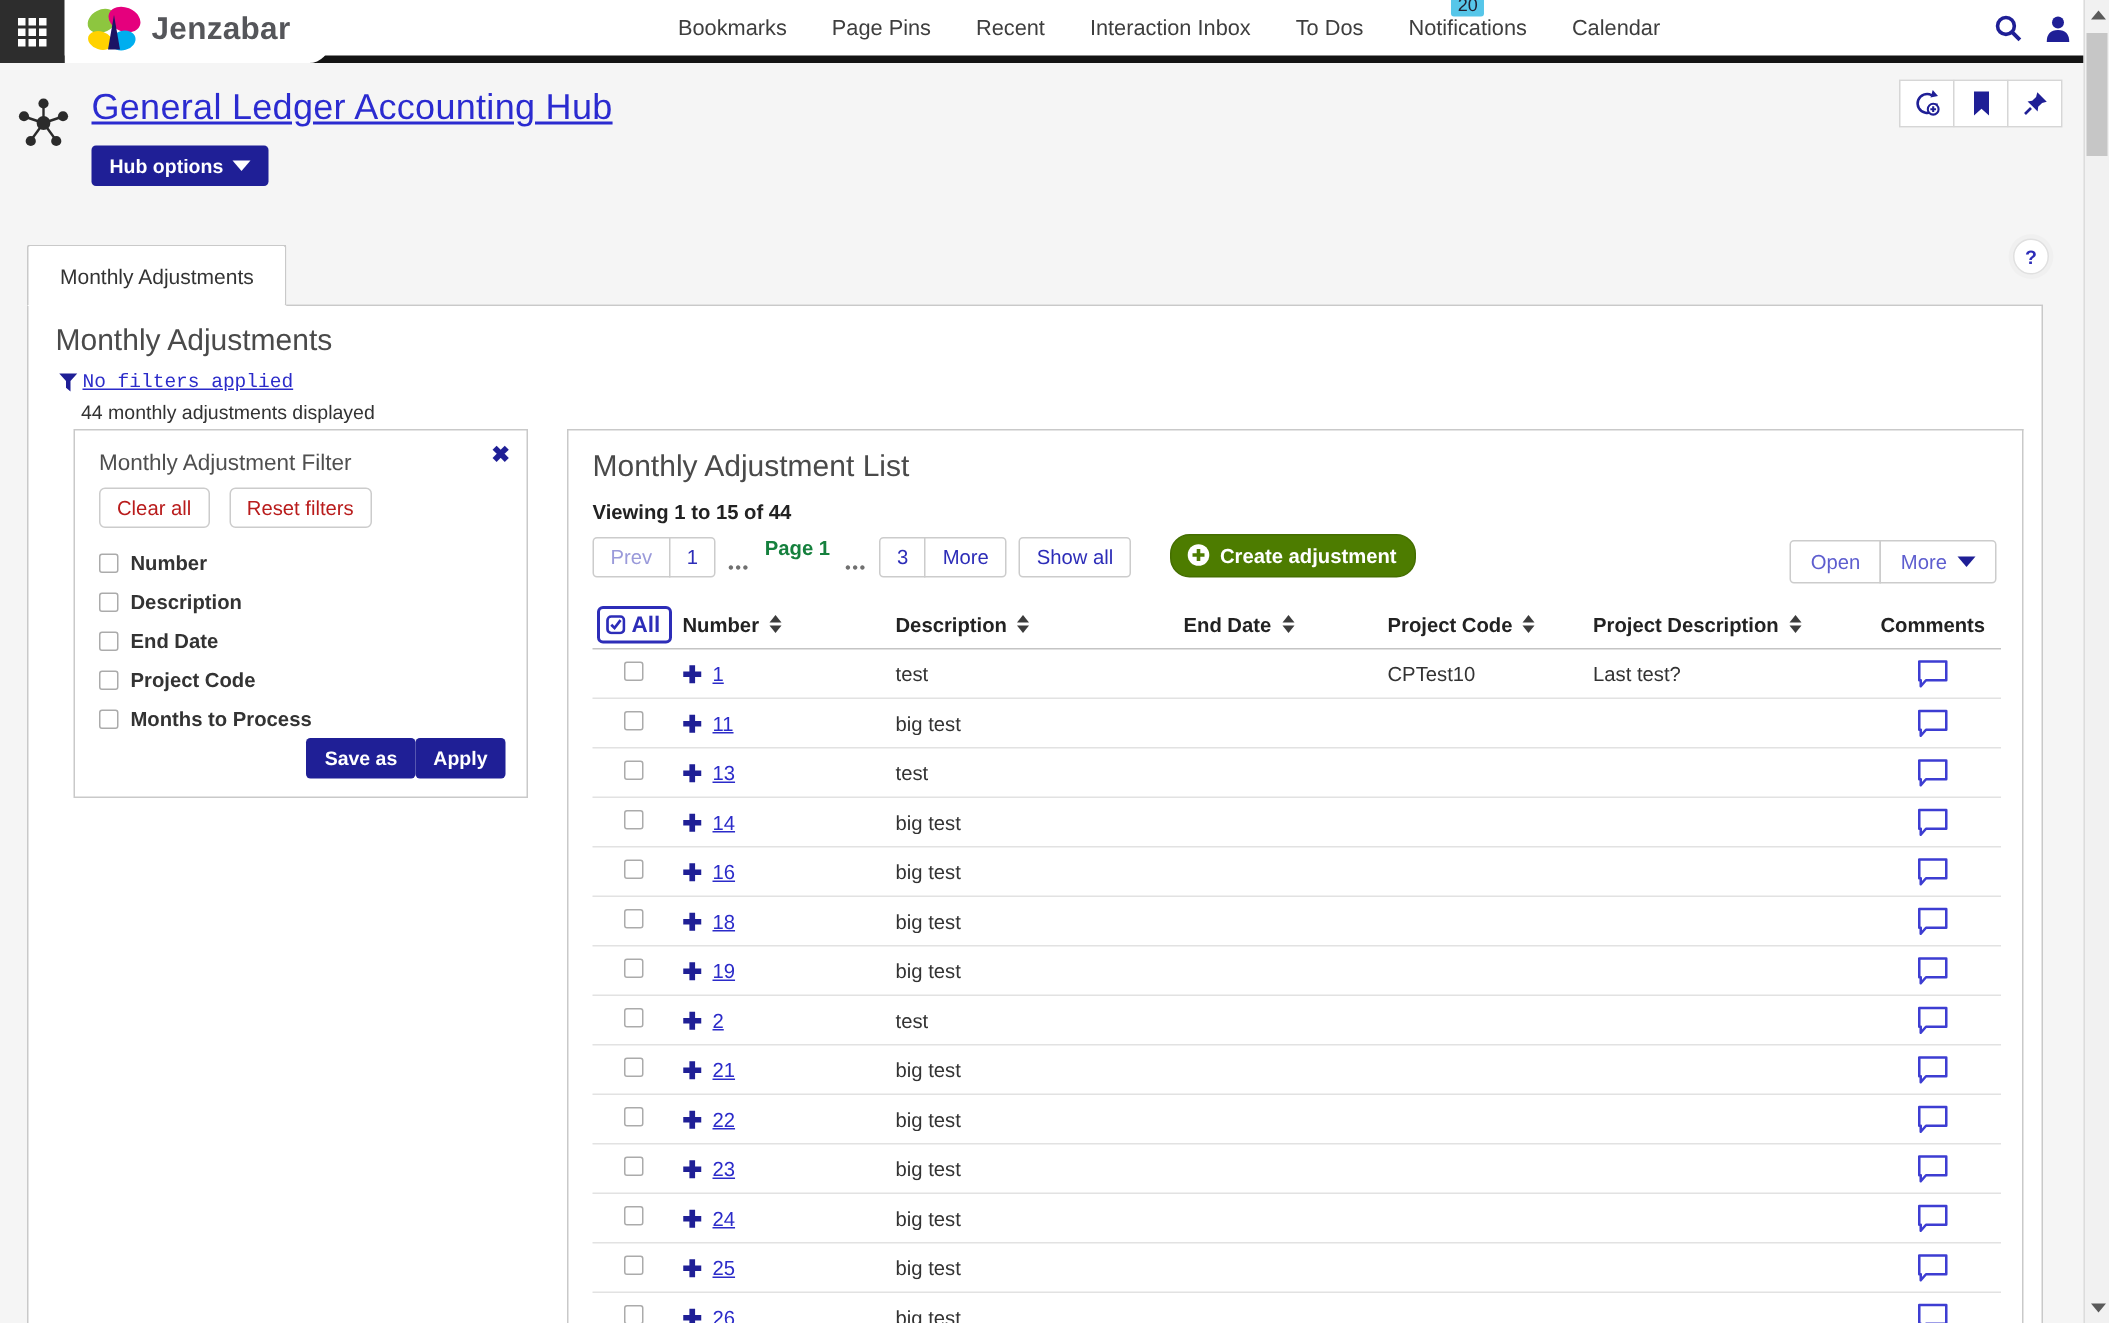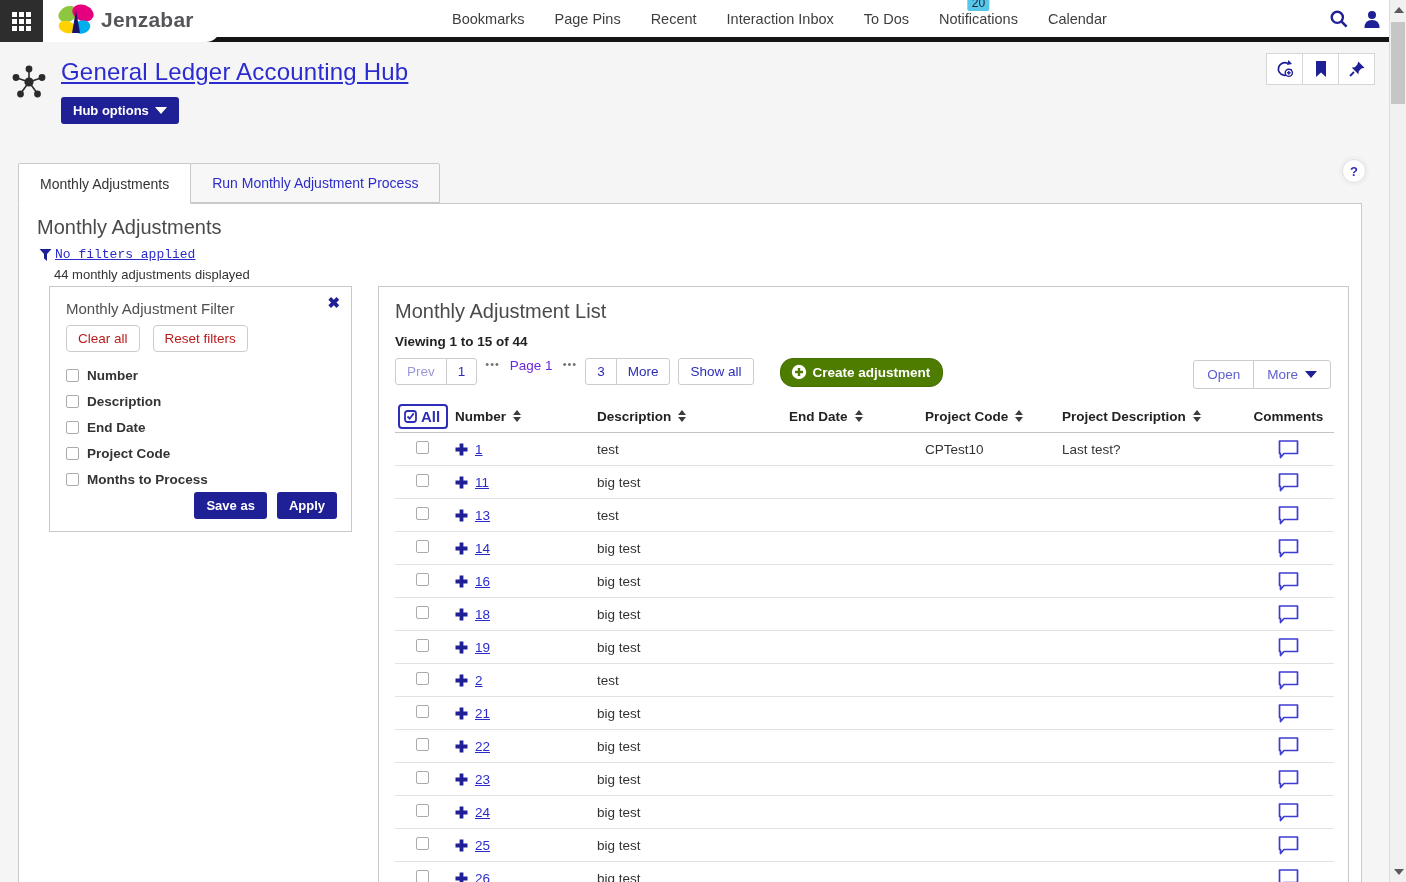--- a/index.html
+++ b/index.html
@@ -71,40 +71,40 @@
   .filter-card { position:absolute; left:30px; top:82px; width:303px; height:246px;
                 background:#fff; border:1px solid #c9c9c9; }
   .filter-title { position:absolute; left:16px; top:13px; font-size:15px; color:#4f4f4f; }
   .filter-close { position:absolute; right:11px; top:7px; color:#1f1f96; font-size:15px; font-weight:bold;
                 cursor:pointer; }
   .filter-btn-row { position:absolute; left:16px; top:38px; display:flex; gap:13px; }
   .ghost-btn { background:#fff; border:1px solid #ccc; border-radius:4px; color:#b91c1c;
                 font-size:13.5px; padding:5px 11px; cursor:pointer; font-family:inherit; }
   .filter-fields { position:absolute; left:16px; top:81px; display:flex; flex-direction:column; gap:11px; }
   .filter-field { display:flex; align-items:center; gap:8px; font-size:13.5px; font-weight:bold; color:#333; }
-  .filter-actions { position:absolute; right:14px; bottom:12px; display:flex; gap:10px; }
+  .filter-actions { position:absolute; right:14px; bottom:12px; display:flex; }
   .navy-btn { background:#1f1f96; color:#fff; font-size:13px; font-weight:bold; padding:6px 12px;
                 border:none; border-radius:3px; cursor:pointer; font-family:inherit; }
 
   input[type="checkbox"] { appearance:none; -webkit-appearance:none; width:13px; height:13px;
                 border:1px solid #ababab; border-radius:2px; background:#fff; cursor:pointer; flex:0 0 13px; }
 
   
   .list-card { position:absolute; left:359px; top:82px; width:971px; height:660px;
                background:#fff; border:1px solid #c9c9c9; border-bottom:none; }
   .list-title { position:absolute; left:16px; top:13px; font-size:20px; color:#4a4a4a; }
   .viewing-text { position:absolute; left:16px; top:47px; font-size:13.5px; font-weight:bold; color:#222; }
-  .pager-row { position:absolute; left:16px; top:71px; display:flex; align-items:flex-start; height:27px; }
+  .pager-row { position:absolute; left:16px; top:71px; display:flex; align-items:flex-end; height:27px; }
   .pg-btn { background:#fff; border:1px solid #ccc; color:#2d2db8; font-size:13.5px; padding:5px 11px;
             border-radius:3px; cursor:pointer; font-family:inherit; }
   .pg-btn.joined-l { border-radius:3px 0 0 3px; }
   .pg-btn.joined-r { border-radius:0 3px 3px 0; margin-left:-1px; }
   .pg-btn.disabled { color:#9a9ada; cursor:default; }
   .pg-dots { color:#707070; font-size:11px; letter-spacing:1px; margin:0 8px; }
-  .pg-current { font-size:13.5px; font-weight:normal; color:#6d28d9; margin:0 2px; }
+  .pg-current { font-size:13.5px; font-weight:bold; color:#15803d; margin:12px 2px; }
   .pg-gap { width:8px; }
   .create-btn { background:#4d7c00; color:#fff; border:1px solid #446e00; border-radius:13px;
             font-size:13.5px; font-weight:bold; padding:5px 12px 6px 10px; margin-left:26px;
             cursor:pointer; display:flex; align-items:center; gap:6px; font-family:inherit; }
   .right-actions { position:absolute; right:17px; top:73px; display:flex; }
   .ra-btn { background:#fff; border:1px solid #ccc; color:#5e5ecf; font-size:13.5px; padding:6px 13px;
             cursor:pointer; display:flex; align-items:center; gap:7px; font-family:inherit; }
   .ra-btn:first-child { border-radius:3px 0 0 3px; }
   .ra-btn:last-child { border-radius:0 3px 3px 0; margin-left:-1px; }
   .caret-down-navy { width:0; height:0; border-left:6px solid transparent; border-right:6px solid transparent;
@@ -226,21 +226,20 @@
   <div class="hub-action-btn">
     <svg width="18" height="18" viewBox="0 0 18 18">
       <path d="M10.2 1.5 L16.5 7.8 L13.4 8.6 L10.8 11.2 L10.4 14.3 L3.7 7.6 L6.8 7.2 L9.4 4.6 Z" fill="#1f1f96"></path>
       <line x1="6" y1="12" x2="2" y2="16" stroke="#1f1f96" stroke-width="1.8"></line>
     </svg>
   </div>
 </div>
 
 <div class="tabs">
   <div class="tab active">Monthly Adjustments</div>
-  <div class="tab inactive">Run Monthly Adjustment Process</div>
 </div>
 <div class="help-circle">?</div>
 
 <div class="main-panel">
   <div class="page-heading">Monthly Adjustments</div>
   <div class="filter-status">
     <svg width="13" height="14" viewBox="0 0 13 14">
       <path d="M0.5 1 h12 l-4.5 5 v7 l-3 -2.5 v-4.5 Z" fill="#1f1f96"></path>
     </svg>
     <a>No filters applied</a>

